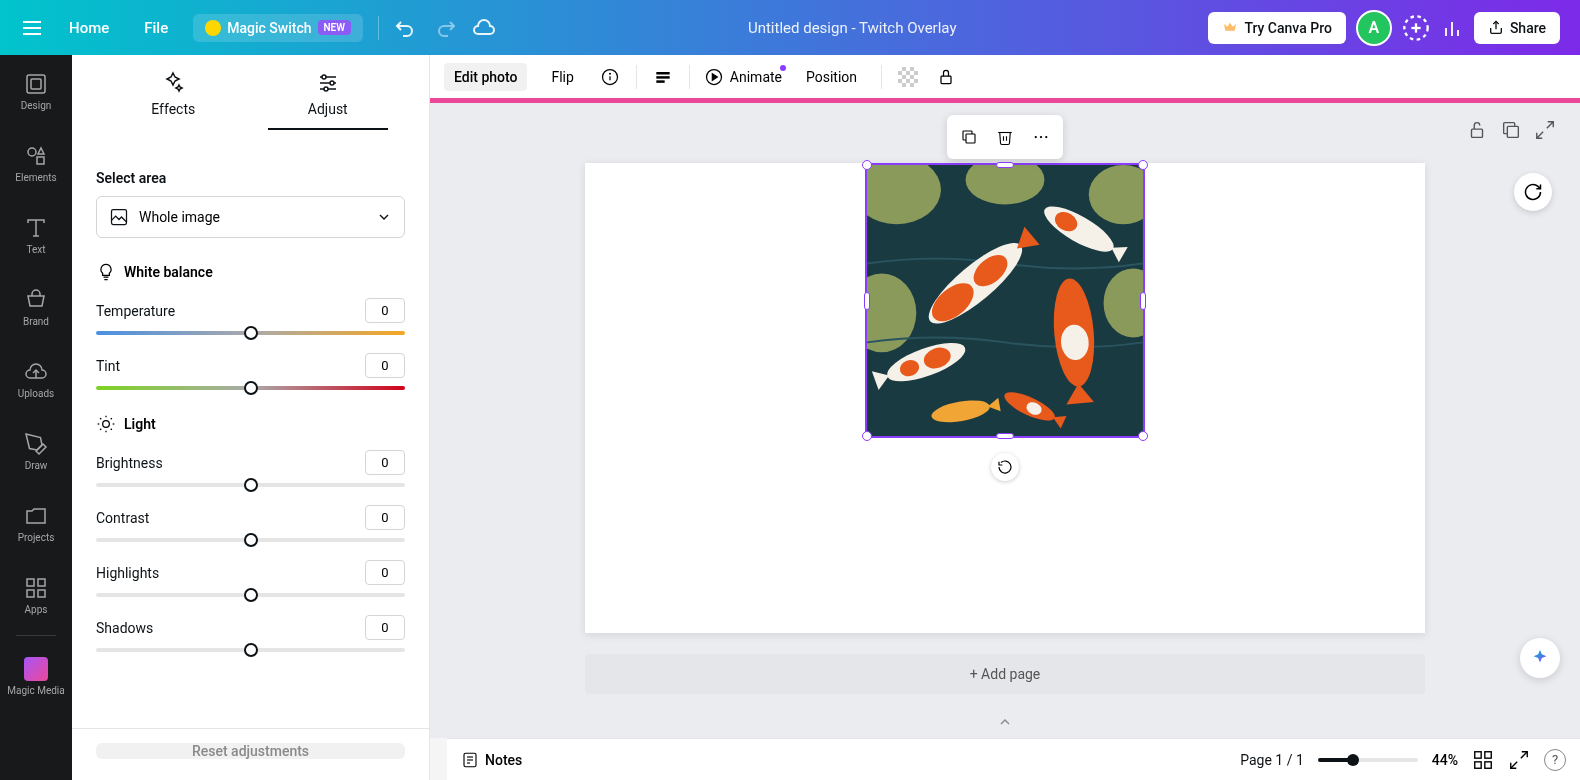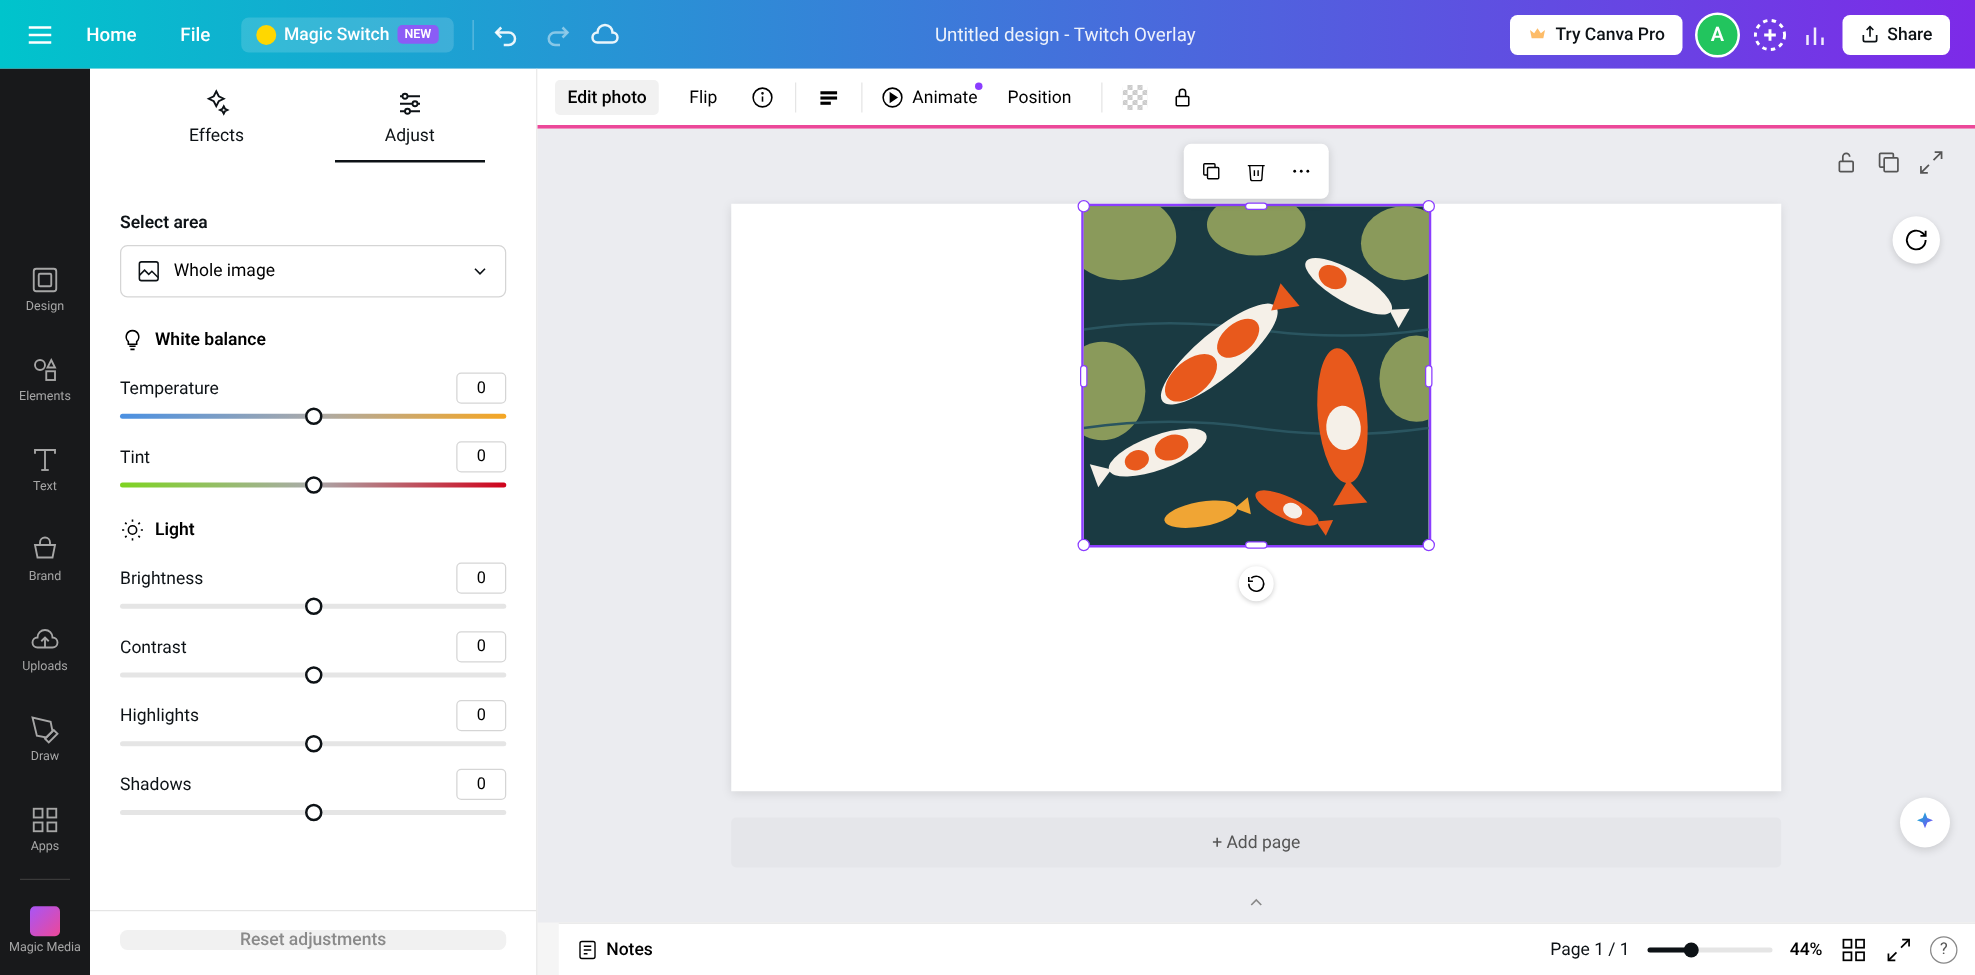--- a/index.html
+++ b/index.html
@@ -20,21 +20,21 @@
     .header-center { flex: 1; display: flex; justify-content: center; }
     .doc-title { color: white; font-size: 15px; opacity: 0.9; }
     .header-right { display: flex; align-items: center; gap: 10px; }
     .try-pro { background: white; color: #0d1216; padding: 8px 14px; border-radius: 6px; font-size: 14px; font-weight: 500; display: flex; align-items: center; gap: 6px; cursor: pointer; }
     .crown-icon { width: 16px; height: 16px; color: #fdbc68; }
     .avatar { width: 36px; height: 36px; border-radius: 50%; background: #22c55e; color: white; display: flex; align-items: center; justify-content: center; font-weight: 600; border: 2px solid white; }
     .plus-circle { width: 28px; height: 28px; color: white; cursor: pointer; }
     .share-btn { background: white; color: #0d1216; padding: 8px 14px; border-radius: 6px; font-size: 14px; font-weight: 500; display: flex; align-items: center; gap: 6px; cursor: pointer; }
 
     
-    .left-sidebar { position: absolute; left: 0; top: 55px; width: 72px; height: calc(100% - 55px); background: #18191b; display: flex; flex-direction: column; align-items: center; padding-top: 0; justify-content: flex-end; }
+    .left-sidebar { position: absolute; left: 0; top: 55px; width: 72px; height: calc(100% - 55px); background: #18191b; display: flex; flex-direction: column; align-items: center; padding-top: 0; }
     .sidebar-item { width: 72px; height: 72px; display: flex; flex-direction: column; align-items: center; justify-content: center; gap: 4px; cursor: pointer; color: #a6a6a6; }
     .sidebar-item svg { width: 24px; height: 24px; }
     .sidebar-item-label { font-size: 10px; }
     .sidebar-divider { width: 40px; height: 1px; background: #3a3a3a; margin: 4px 0; }
     .magic-media-icon { width: 24px; height: 24px; background: linear-gradient(135deg, #a855f7, #ec4899); border-radius: 4px; }
 
     
     .side-panel { position: absolute; left: 72px; top: 55px; width: 358px; height: calc(100% - 55px); background: white; border-right: 1px solid #e5e5e5; display: flex; flex-direction: column; }
     .panel-tabs { display: flex; justify-content: space-around; padding: 16px 24px 0; border-bottom: 1px solid transparent; }
     .panel-tab { display: flex; flex-direction: column; align-items: center; gap: 6px; padding-bottom: 12px; cursor: pointer; color: #0d1216; position: relative; width: 120px; }
@@ -67,21 +67,21 @@
     .slider-track { width: 100%; height: 4px; border-radius: 2px; position: relative; cursor: pointer; }
     .slider-track.temp { background: linear-gradient(90deg, #4a90e2 0%, #aaa 50%, #f5a623 100%); }
     .slider-track.tint { background: linear-gradient(90deg, #7ed321 0%, #aaa 50%, #d0021b 100%); }
     .slider-track.plain { background: #e5e5e5; }
     .slider-thumb { position: absolute; top: 50%; left: 50%; transform: translate(-50%, -50%); width: 14px; height: 14px; background: white; border: 2px solid #0d1216; border-radius: 50%; cursor: grab; }
 
     .panel-footer { padding: 12px 24px 20px; border-top: 1px solid #e5e5e5; }
     .reset-btn { width: 100%; background: #f1f1f1; color: #8a8a8a; border: none; border-radius: 6px; font-size: 14px; font-weight: 500; cursor: not-allowed; }
 
     
-    .toolbar { position: absolute; left: 430px; top: 55px; right: 0; height: 48px; background: white; border-bottom: 3px solid #ec4899; display: flex; align-items: center; padding: 0 14px; gap: 14px; }
+    .toolbar { position: absolute; left: 430px; top: 55px; right: 0; height: 48px; background: white; border-bottom: 5px solid #ec4899; display: flex; align-items: center; padding: 0 14px; gap: 14px; }
     .tb-btn { font-size: 14px; padding: 6px 10px; cursor: pointer; border-radius: 4px; }
     .tb-btn.active { background: #f1f1f1; font-weight: 500; }
     .tb-divider { width: 1px; height: 24px; background: #e5e5e5; }
     .tb-icon { width: 24px; height: 24px; cursor: pointer; display: flex; align-items: center; justify-content: center; }
     .tb-icon svg { width: 20px; height: 20px; }
     .animate-btn { display: flex; align-items: center; gap: 6px; font-size: 14px; cursor: pointer; position: relative; }
     .animate-btn svg { width: 20px; height: 20px; }
     .animate-dot { width: 6px; height: 6px; background: #8b3dff; border-radius: 50%; position: absolute; top: -2px; right: -4px; }
     .transparency-icon { width: 20px; height: 20px; background-image: linear-gradient(45deg, #ccc 25%, transparent 25%), linear-gradient(-45deg, #ccc 25%, transparent 25%), linear-gradient(45deg, transparent 75%, #ccc 75%), linear-gradient(-45deg, transparent 75%, #ccc 75%); background-size: 8px 8px; background-position: 0 0, 0 4px, 4px -4px, -4px 0; border-radius: 3px; }
 
@@ -250,20 +250,26 @@
         <line x1="12" y1="10" x2="12" y2="18"></line>
       </svg>
     <span class="sidebar-item-label">Uploads</span>
   </div>
   <div class="sidebar-item">
     <svg viewBox="0 0 24 24" fill="none" stroke="currentColor" stroke-width="1.5">
         <path d="M12 19l7-7 3 3-7 7-3-3z"></path>
         <path d="M18 13l-1.5-7.5L2 2l3.5 14.5L13 18l5-5z"></path>
       </svg>
     <span class="sidebar-item-label">Draw</span>
+  </div>
+  <div class="sidebar-item">
+    <svg viewBox="0 0 24 24" fill="none" stroke="currentColor" stroke-width="1.5">
+        <path d="M3 7h5l2-2h11v14H3V7z"></path>
+      </svg>
+    <span class="sidebar-item-label">Projects</span>
   </div>
   <div class="sidebar-item">
     <svg viewBox="0 0 24 24" fill="none" stroke="currentColor" stroke-width="1.5">
         <rect x="3" y="3" width="7" height="7"></rect>
         <rect x="14" y="3" width="7" height="7"></rect>
         <rect x="3" y="14" width="7" height="7"></rect>
         <rect x="14" y="14" width="7" height="7"></rect>
       </svg>
     <span class="sidebar-item-label">Apps</span>
   </div>

